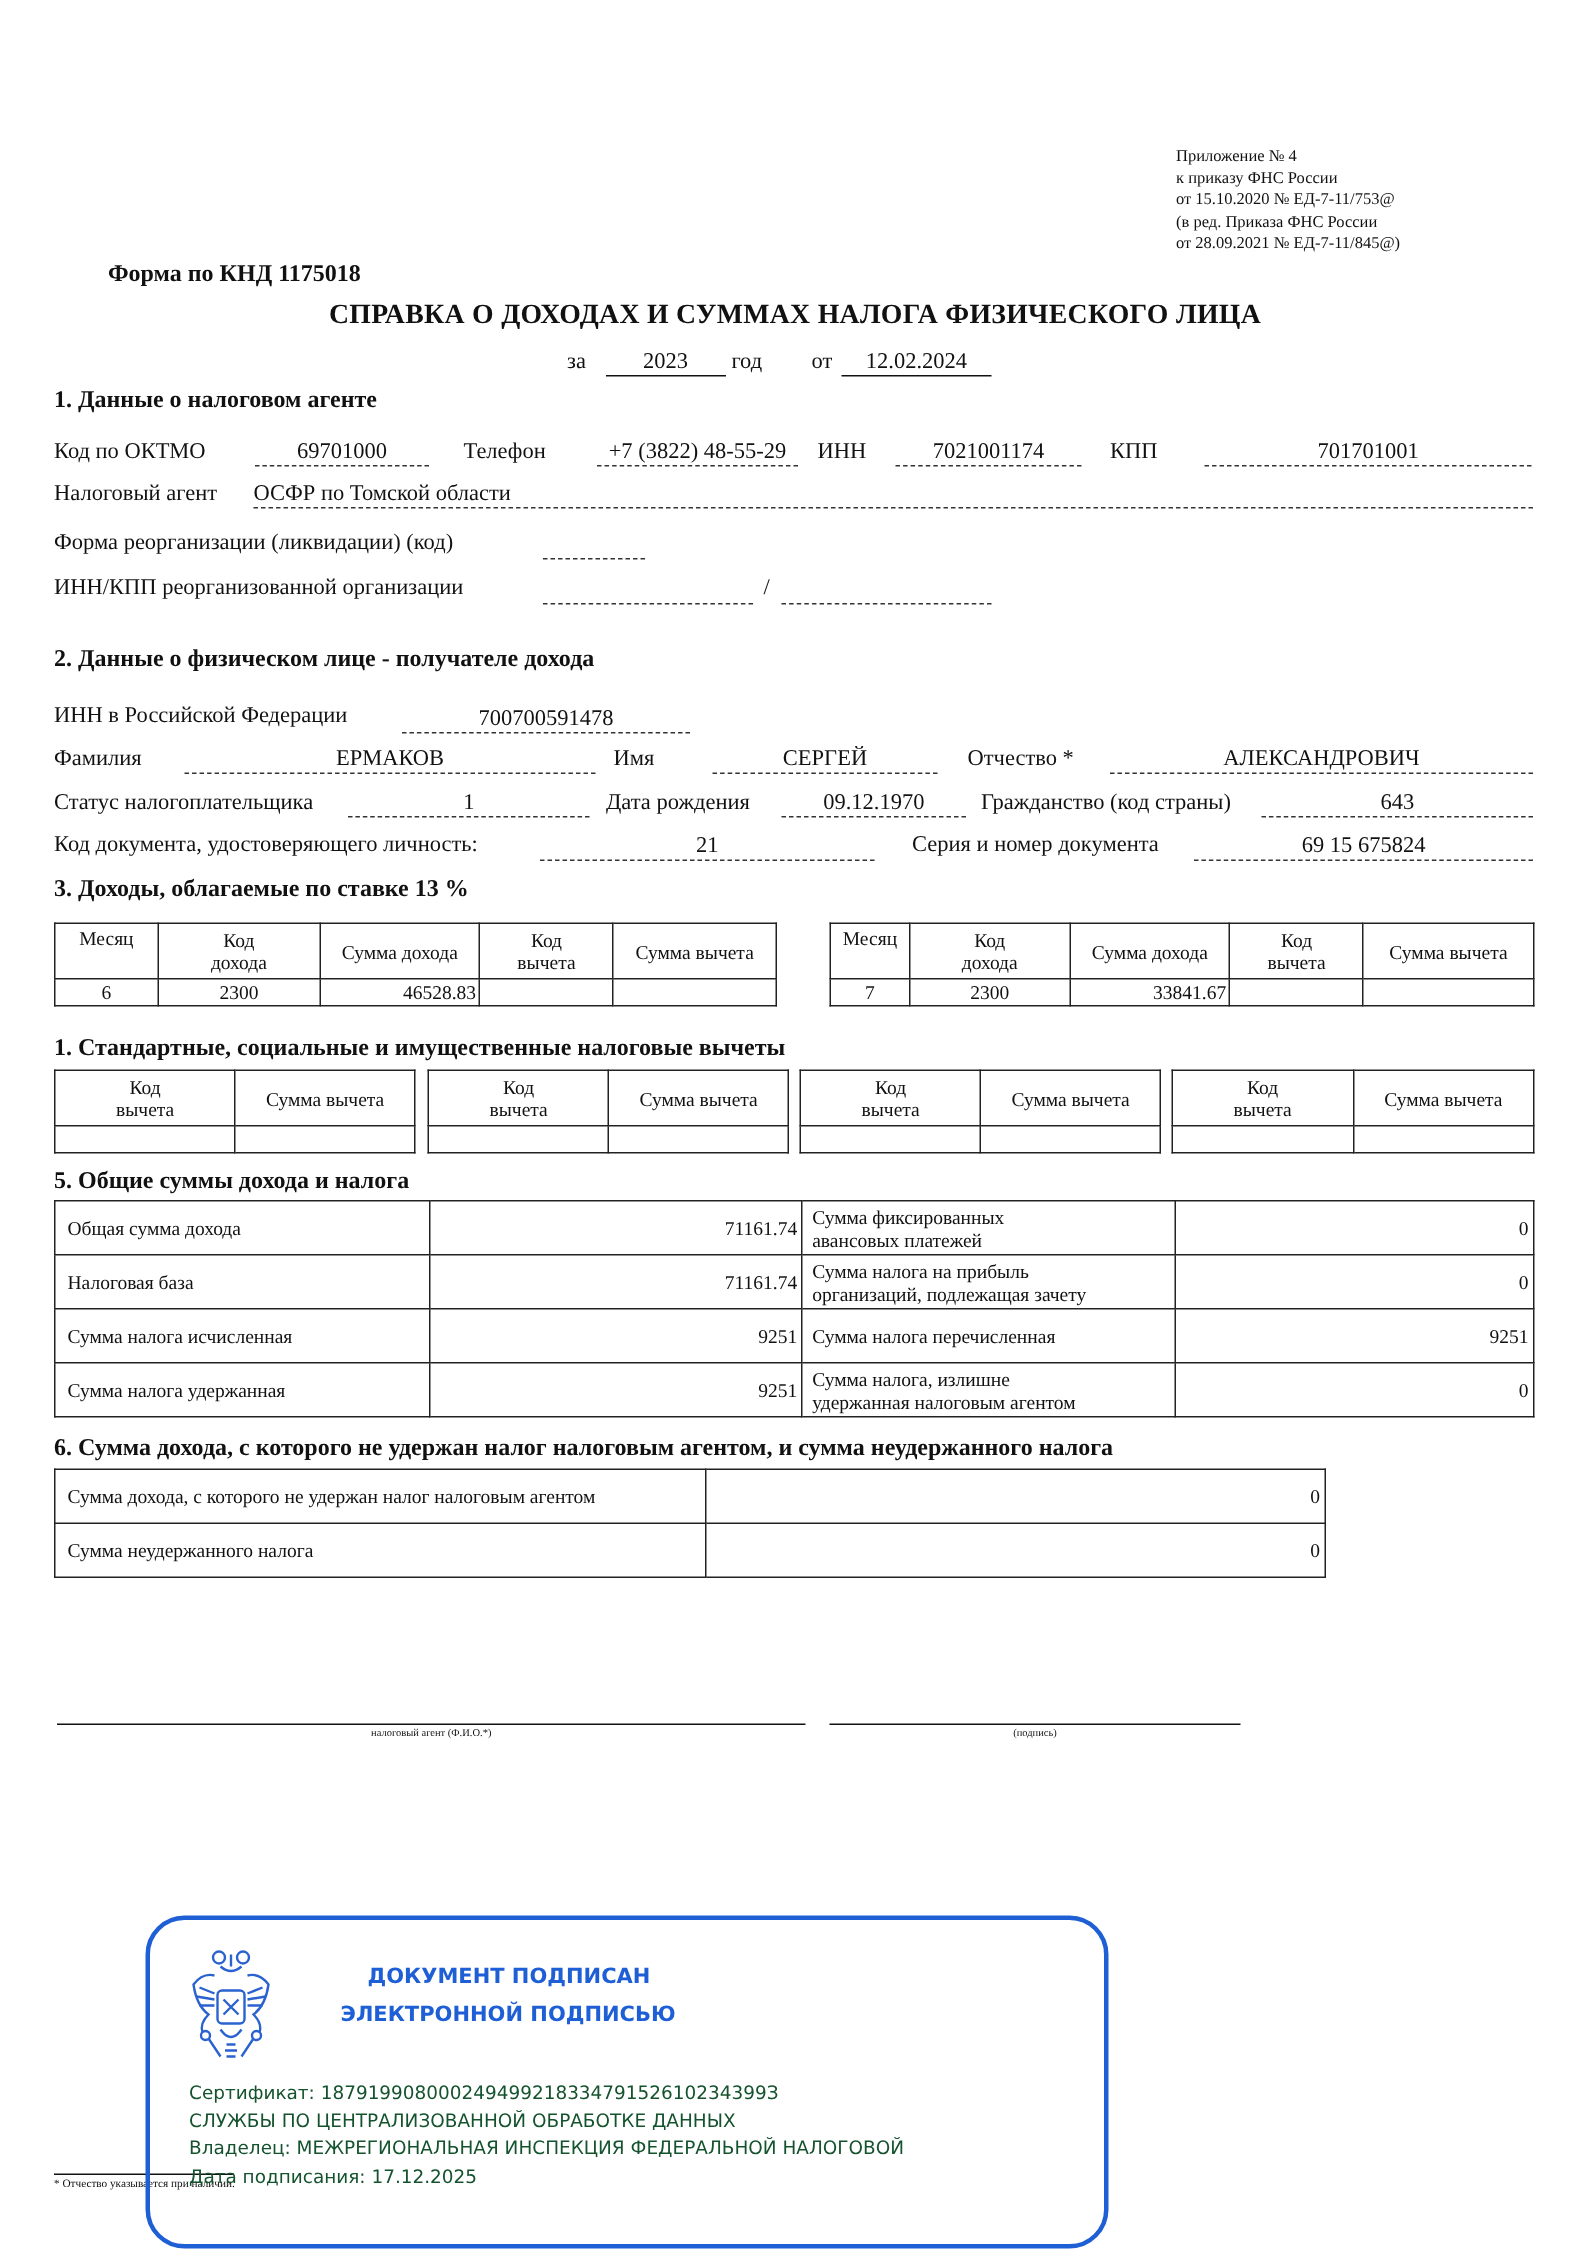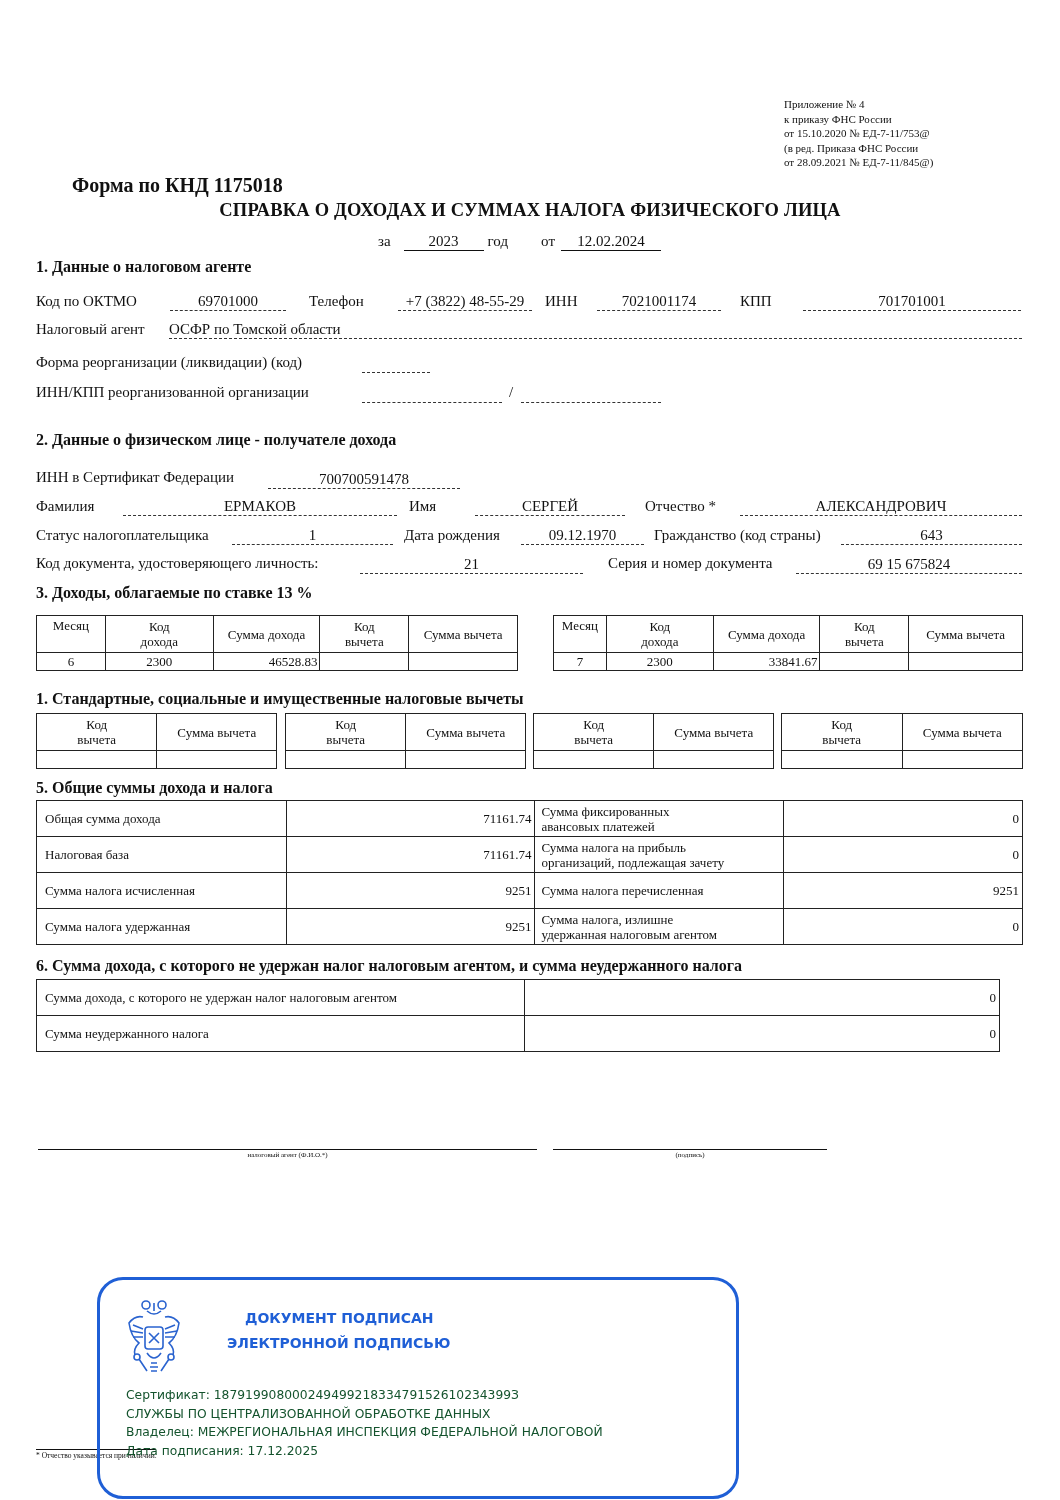--- a/index.html
+++ b/index.html
@@ -1,20 +1,20 @@
 <!DOCTYPE html>
 <html><head>
 <meta charset="utf-8">
 <style>
   * { box-sizing: border-box; margin: 0; padding: 0; }
   html, body { width: 1060px; height: 1500px; background: #ffffff; }
   body { position: relative; font-family: "Liberation Serif", serif; color: #111; overflow: hidden; }
   .abs { position: absolute; }
   .appendix { left: 784px; top: 97px; font-size: 11px; line-height: 14.5px; }
-  .knd { left: 72px; top: 174px; font-size: 20px; font-weight: bold; }
+  .knd { left: 72px; top: 174px; font-size: 16px; font-weight: bold; }
   .title { left: 0; width: 1060px; top: 200px; text-align: center; font-size: 18.5px; font-weight: bold; letter-spacing: 0.2px; }
   .period { left: 378px; top: 233px; font-size: 15px; display: flex; align-items: baseline; }
   .period .ul { border-bottom: 1px solid #111; text-align: center; display: inline-block; line-height: 17px; }
   .h2 { left: 36px; font-size: 16px; font-weight: bold; }
   .lbl { font-size: 15px; }
   .dashfield { border-bottom: 1px dashed #333; text-align: center; font-size: 15px; line-height: 18px; height: 19px; }
   table.grid { border-collapse: collapse; position: absolute; font-size: 13px; }
   table.grid td, table.grid th { border: 1px solid #222; font-weight: normal; text-align: center; vertical-align: middle; line-height: 15px; }
   table.grid th { height: 37px; padding: 0 2px; }
   table.grid td { height: 18px; padding: 0 2px; }
@@ -70,21 +70,21 @@
 <div class="abs lbl" style="left:36px;top:354px;">Форма реорганизации (ликвидации) (код)</div>
 <div class="abs dashfield" style="left:362px;top:354px;width:68px;"></div>
 
 <div class="abs lbl" style="left:36px;top:384px;">ИНН/КПП реорганизованной организации</div>
 <div class="abs dashfield" style="left:362px;top:384px;width:140px;"></div>
 <div class="abs lbl" style="left:509px;top:384px;">/</div>
 <div class="abs dashfield" style="left:521px;top:384px;width:140px;"></div>
 
 <div class="abs h2" style="top:431px;">2. Данные о физическом лице - получателе дохода</div>
 
-<div class="abs lbl" style="left:36px;top:469px;">ИНН в Сертификат Федерации</div>
+<div class="abs lbl" style="left:36px;top:469px;">ИНН в Российской Федерации</div>
 <div class="abs dashfield" style="left:268px;top:470px;width:192px;">700700591478</div>
 
 <div class="abs lbl" style="left:36px;top:498px;">Фамилия</div>
 <div class="abs dashfield" style="left:123px;top:497px;width:274px;">ЕРМАКОВ</div>
 <div class="abs lbl" style="left:409px;top:498px;">Имя</div>
 <div class="abs dashfield" style="left:475px;top:497px;width:150px;">СЕРГЕЙ</div>
 <div class="abs lbl" style="left:645px;top:498px;">Отчество *</div>
 <div class="abs dashfield" style="left:740px;top:497px;width:282px;">АЛЕКСАНДРОВИЧ</div>
 
 <div class="abs lbl" style="left:36px;top:527px;">Статус налогоплательщика</div>
@@ -285,21 +285,21 @@
           <div>Сумма налога, излишне</div>
           <div>удержанная налоговым агентом</div>
         </td>
     <td class="r">0</td>
   </tr>
 </tbody>
   </table>
 
 <div class="abs h2" style="top:957px;">6. Сумма дохода, с которого не удержан налог налоговым агентом, и сумма неудержанного налога</div>
 
-<table class="grid2" style="left:36px;top:979px;width:964px;">
+<table class="grid2" style="left:36px;top:979px;width:848px;">
   <colgroup>
       <col style="width:499px">
       <col style="width:488px">
     </colgroup>
   <tbody>
       <tr style="height:36px;">
     <td>Сумма дохода, с которого не удержан налог налоговым агентом</td>
     <td class="r">0</td>
   </tr>
   <tr style="height:36px;">

